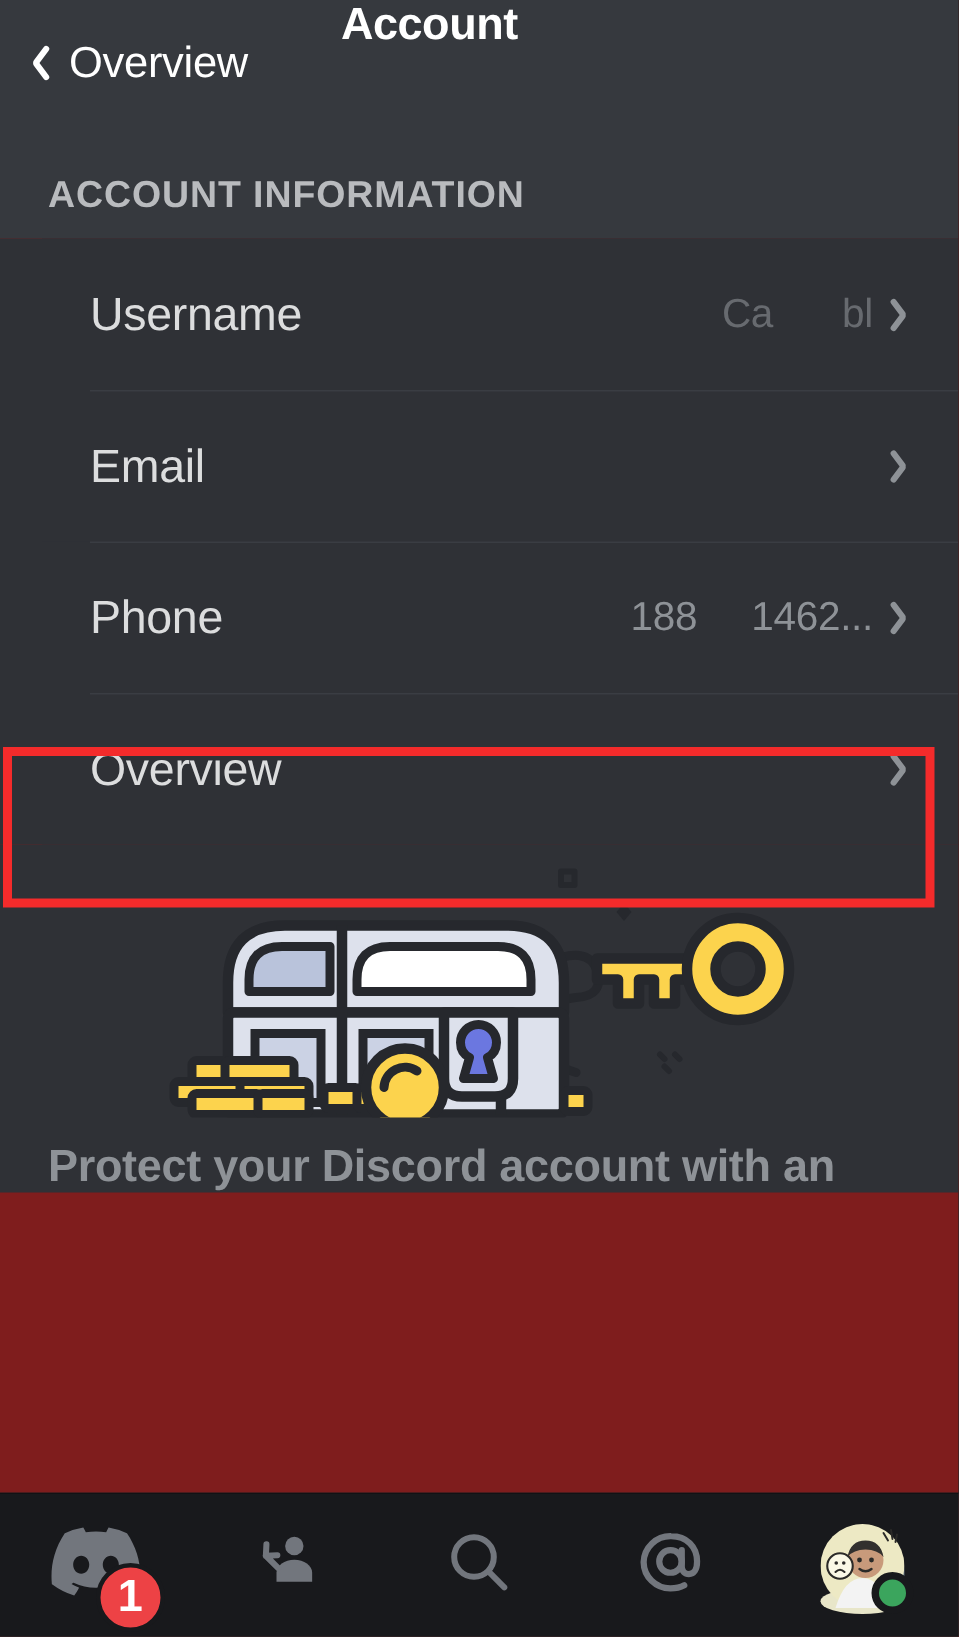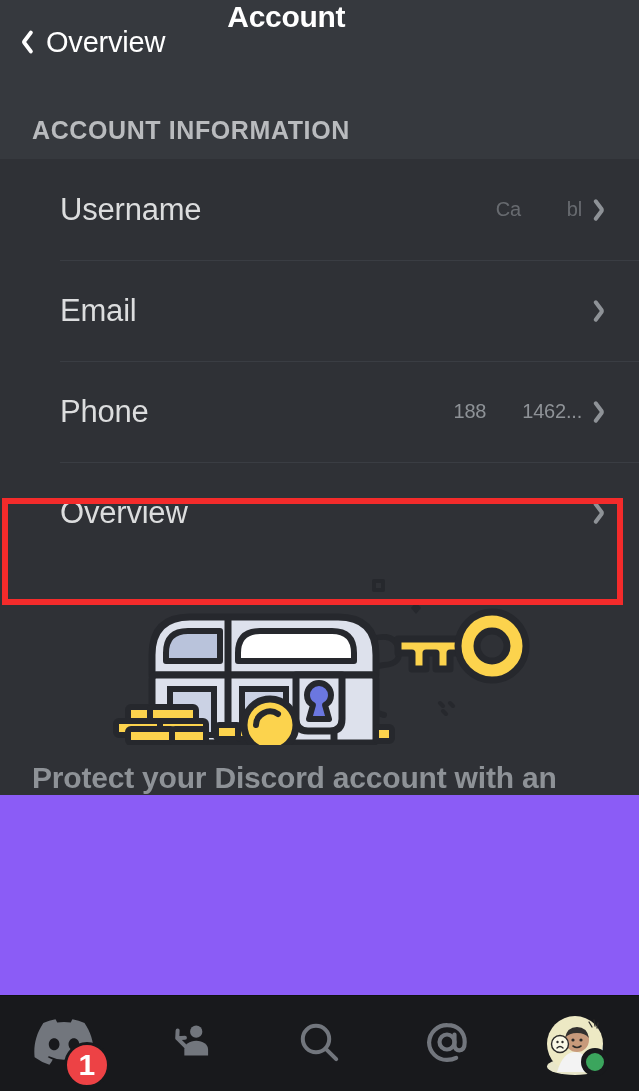--- a/index.html
+++ b/index.html
@@ -48,21 +48,21 @@
   }
   .header-title {
     color:#FFFFFF; font-size:30px;
     font-weight:700; letter-spacing:-0.3px;
     margin-left:62px; white-space:nowrap;
   }
 
   
   .body {
     flex:1 1 auto; position:relative;
-    overflow:hidden; background:#8b5cf6;
+    overflow:hidden; background:#7f1d1d;
   }
 
   .section-header {
     background:#36393E;
     height:75px;
     display:flex; align-items:flex-end;
     padding:0 0 14px 32px;
   }
   .section-header.tall { height:112px; }
   .section-header-label {
@@ -90,21 +90,21 @@
     color:#DCDDDE; font-size:31px;
     font-weight:400; letter-spacing:-0.2px;
     white-space:nowrap;
   }
   .row-right {
     margin-left:auto;
     display:flex; align-items:center;
     gap:14px;
   }
   .row-value {
-    color:#8E9297; font-size:20px;
+    color:#8E9297; font-size:27px;
     font-weight:400; letter-spacing:-0.2px;
     white-space:nowrap;
     display:flex; align-items:baseline; gap:36px;
   }
   .row-value.redacted {
     gap:46px; color:#8A8E93;
   }
   .row-value .frag-fade { opacity:0.62; }
 
   .chev {

